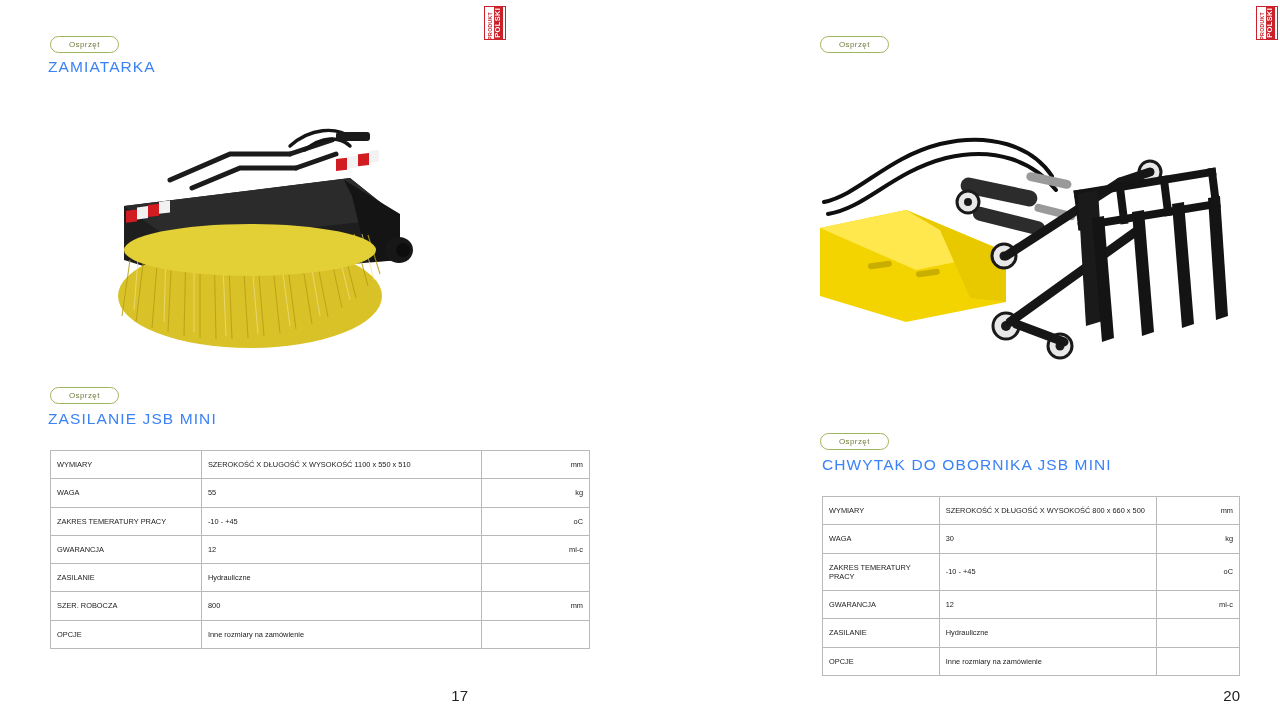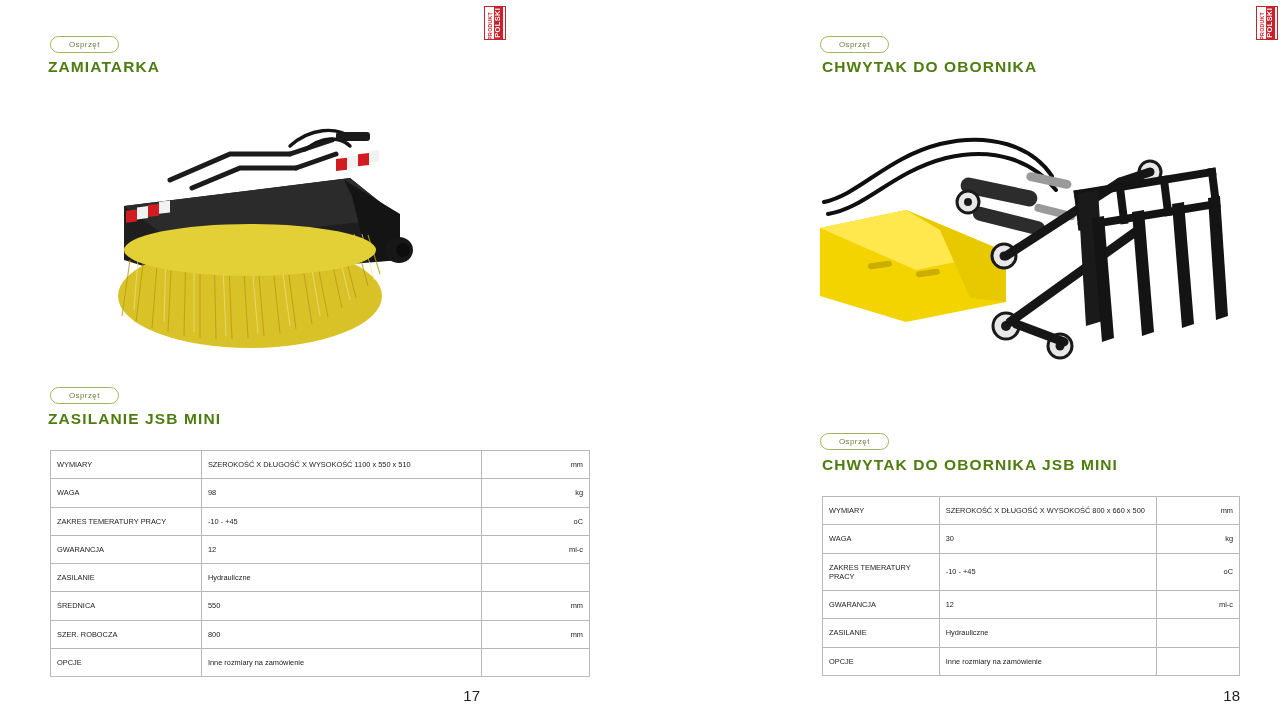--- a/index.html
+++ b/index.html
@@ -33,24 +33,24 @@
     color: #6f7f3e;
     font-size: 8px;
     letter-spacing: .4px;
     padding: 3px 18px;
     background: #fff;
     white-space: nowrap;
   }
   .badge-row { position: absolute; }
 
   .prod-title {
-    color: #4d7c0f;
+    color: #3b82f6;
     font-size: 15.5px;
     letter-spacing: 1.1px;
-    font-weight: 700;
+    font-weight: 400;
     position: absolute;
   }
 
   
   .stamp {
     position: absolute;
     width: 22px; height: 34px;
     border: 1px solid #c9202a;
     background: #fff;
     display: flex;
@@ -213,75 +213,69 @@
 
       <table class="spec-table" style="left:0; top:450px;">
         <tbody>
           <tr>
             <td class="c-label">WYMIARY</td>
             <td class="c-value">SZEROKOŚĆ X DŁUGOŚĆ X WYSOKOŚĆ 1100 x 550 x 510</td>
             <td class="c-unit">mm</td>
           </tr>
           <tr>
             <td class="c-label">WAGA</td>
-            <td class="c-value">98</td>
+            <td class="c-value">55</td>
             <td class="c-unit">kg</td>
           </tr>
           <tr>
             <td class="c-label">ZAKRES TEMERATURY PRACY</td>
             <td class="c-value">-10 - +45</td>
             <td class="c-unit">oC</td>
           </tr>
           <tr>
             <td class="c-label">GWARANCJA</td>
             <td class="c-value">12</td>
             <td class="c-unit">mi-c</td>
           </tr>
           <tr>
             <td class="c-label">ZASILANIE</td>
             <td class="c-value">Hydrauliczne</td>
             <td class="c-unit"></td>
           </tr>
           <tr>
-            <td class="c-label">ŚREDNICA</td>
-            <td class="c-value">550</td>
-            <td class="c-unit">mm</td>
-          </tr>
-          <tr>
             <td class="c-label">SZER. ROBOCZA</td>
             <td class="c-value">800</td>
             <td class="c-unit">mm</td>
           </tr>
           <tr>
             <td class="c-label">OPCJE</td>
             <td class="c-value">Inne rozmiary na zamówienie</td>
             <td class="c-unit"></td>
           </tr>
         </tbody>
       </table>
 
-      <div class="page-num" style="right:110px;">17</div>
+      <div class="page-num" style="right:122px;">17</div>
     </div>
 
     <div class="stamp" style="left:484px; top:6px;">
       <div class="stamp-inner">
         <span class="stamp-top">PRODUKT</span>
         <span class="stamp-bot">POLSKI</span>
       </div>
     </div>
   </div>
 
   <div class="page">
     <div class="page-inner">
 
       <div class="badge-row" style="left:130px; top:33px;">
         <span class="badge">Osprzęt</span>
       </div>
 
-      <div class="prod-title" style="left:132px; top:58px;">CHWYTAK DO OBORNIKA</div>
 
       <div class="illus grab" style="left:130px; top:110px;">
         <svg viewBox="0 0 420 270" width="420" height="270" aria-hidden="true">
 
           <g stroke="#0f0f0f" stroke-width="4" fill="none" stroke-linecap="round">
             <path d="M4 92 C 40 84, 66 48, 120 34 C 170 22, 212 36, 232 66"></path>
             <path d="M8 104 C 46 98, 72 62, 126 48 C 176 36, 214 52, 236 80"></path>
           </g>
 
           <path d="M0 118 L86 100 L186 142 L186 192 L86 212 L0 186 Z" fill="#f4d400"></path>
@@ -375,21 +369,21 @@
             <td class="c-unit"></td>
           </tr>
           <tr>
             <td class="c-label">OPCJE</td>
             <td class="c-value">Inne rozmiary na zamówienie</td>
             <td class="c-unit"></td>
           </tr>
         </tbody>
       </table>
 
-      <div class="page-num" style="right:-10px;">18</div>
+      <div class="page-num" style="right:-10px;">20</div>
     </div>
 
     <div class="stamp" style="left:616px; top:6px;">
       <div class="stamp-inner">
         <span class="stamp-top">PRODUKT</span>
         <span class="stamp-bot">POLSKI</span>
       </div>
     </div>
   </div>
 

